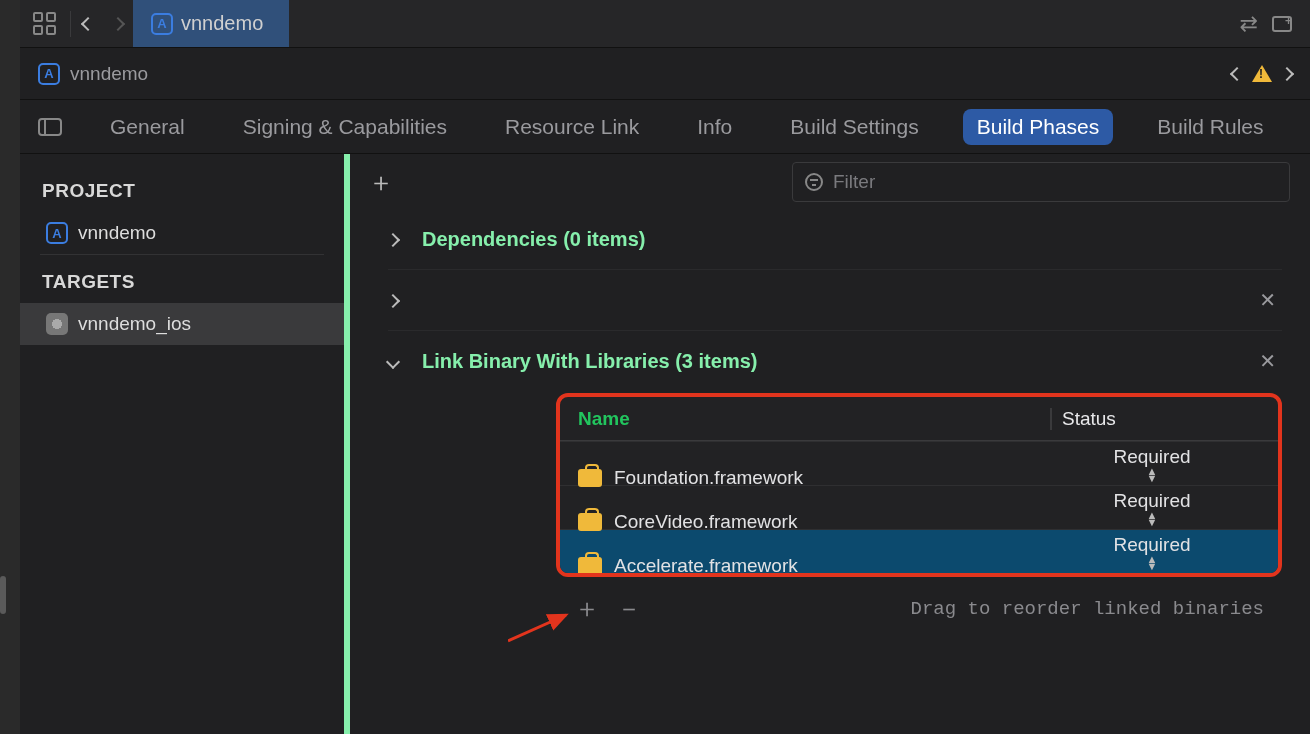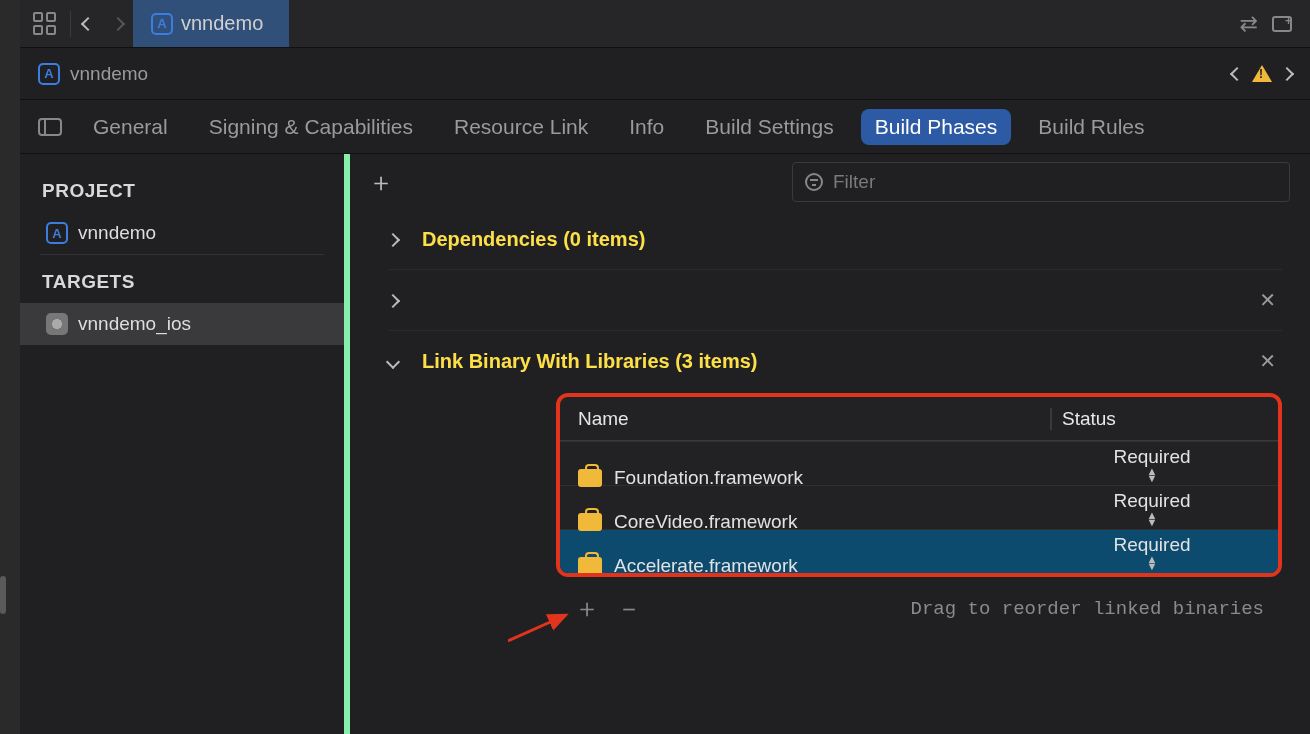--- a/index.html
+++ b/index.html
@@ -19,21 +19,21 @@
   .tab-item.active { background:#30507a; }
   .tab-title { color:#d0d0d0; font-size:20px; }
   .tabbar-right { margin-left:auto; display:flex; align-items:center; gap:14px; padding-right:18px; }
 
   
   .breadcrumb { height:52px; display:flex; align-items:center; padding:0 18px; border-bottom:1px solid #111; }
   .breadcrumb .crumb-title { color:#9a9a9e; font-size:19px; }
   .breadcrumb-right { margin-left:auto; display:flex; align-items:center; gap:10px; }
 
   
-  .editor-tabs { height:54px; display:flex; align-items:center; gap:13px; padding:0 18px; border-bottom:1px solid #111; }
+  .editor-tabs { height:54px; display:flex; align-items:center; gap:30px; padding:0 18px; border-bottom:1px solid #111; }
   .panel-icon { width:24px; height:18px; border:2px solid #888; border-radius:4px; position:relative; margin-right:4px;}
   .panel-icon::before { content:""; position:absolute; left:4px; top:0; bottom:0; width:2px; background:#888;}
   .editor-tab { color:#9a9a9e; font-size:21px; padding:6px 14px; border-radius:8px; cursor:default; }
   .etab-bp { background:#2d5aa5; color:#fff; font-weight:500;}
   
   
   .body { flex:1; display:flex; overflow:hidden; }
   .sidebar { width:330px; border-right:6px solid #86efac; display:flex; flex-direction:column; padding-top:10px;}
   .sidebar h4 { color:#d8d8d8; font-size:19px; font-weight:700; letter-spacing:0.5px; padding:16px 22px 10px; }
   .sidebar .row { display:flex; align-items:center; gap:10px; height:42px; padding:0 22px 0 56px; font-size:19px; color:#ddd;}
@@ -45,27 +45,27 @@
   .plus-btn { width:22px; height:22px; color:#bbb; font-size:26px; display:flex; align-items:center; justify-content:center; }
   .filter { margin-left:auto; flex:0 0 498px; height:40px; border:1px solid #3a3a3c; border-radius:4px; display:flex; align-items:center; padding:0 12px; gap:10px; }
   .filter input { flex:1; background:transparent; border:none; color:#ddd; font-size:19px; outline:none;}
   .filter input::placeholder{ color:#7a7a7e; }
 
   .phases { flex:1; overflow:auto; padding:0 28px 30px 38px; }
   .phase { padding:18px 0; border-bottom:1px solid #2a2a2c; }
   .phase:last-child{ border-bottom:none;}
   .phase-header { display:flex; align-items:center; gap:16px; }
   .disclosure { width:18px; color:#bbb; }
-  .phase-title { font-size:20px; font-weight:700; color:#fde047; }
+  .phase-title { font-size:20px; font-weight:700; color:#86efac; }
   .phase-close { margin-left:auto; color:#9a9a9e; font-size:20px; padding-right:6px;}
 
   .lib-box { margin:20px 0 0 168px; border:4px solid #e2341d; border-radius:12px; overflow:hidden; background:#222224; }
   .lib-table { width:100%; }
   .lib-head { display:flex; height:44px; align-items:center; padding:0 18px; border-bottom:1px solid #3a3a3c; }
-  .lib-head .col-name { flex:1; color:#e5e5e5; font-size:19px; }
+  .lib-head .col-name { flex:1; color:#22c55e; font-size:19px;font-weight:bold; }
   .lib-head .col-status { width:210px; color:#e8e8ea; font-size:19px; border-left:2px solid #3a3a3c; padding-left:10px;}
   .lib-row { display:flex; height:44px; align-items:center; padding:0 18px; border-top:1px solid #2f2f31; }
   .lib-row.sel { background:#0c4a6e; }
   .lib-row .fname { flex:1; display:flex; align-items:center; gap:12px; color:#e2e2e4; font-size:19px;margin-top:28px;}
   .lib-row .fstatus { width:210px; color:#e2e2e4; font-size:19px; display:flex; align-items:center; justify-content:space-between; padding-right:6px;flex-direction:column;}
   .updn { display:inline-flex; flex-direction:column; line-height:7px; font-size:11px; color:#bbb;}
 
   .lib-footer { margin:14px 0 0 168px; display:flex; align-items:center; gap:18px; padding:0 18px; }
   .lib-footer .hint { flex:1; text-align:right; color:#8a8a8e; font-size:19px; margin-left:-60px;font-family:Liberation Mono, monospace;}
   .icon-btn { color:#8a8a8e; font-size:26px; width:24px; text-align:center;}

